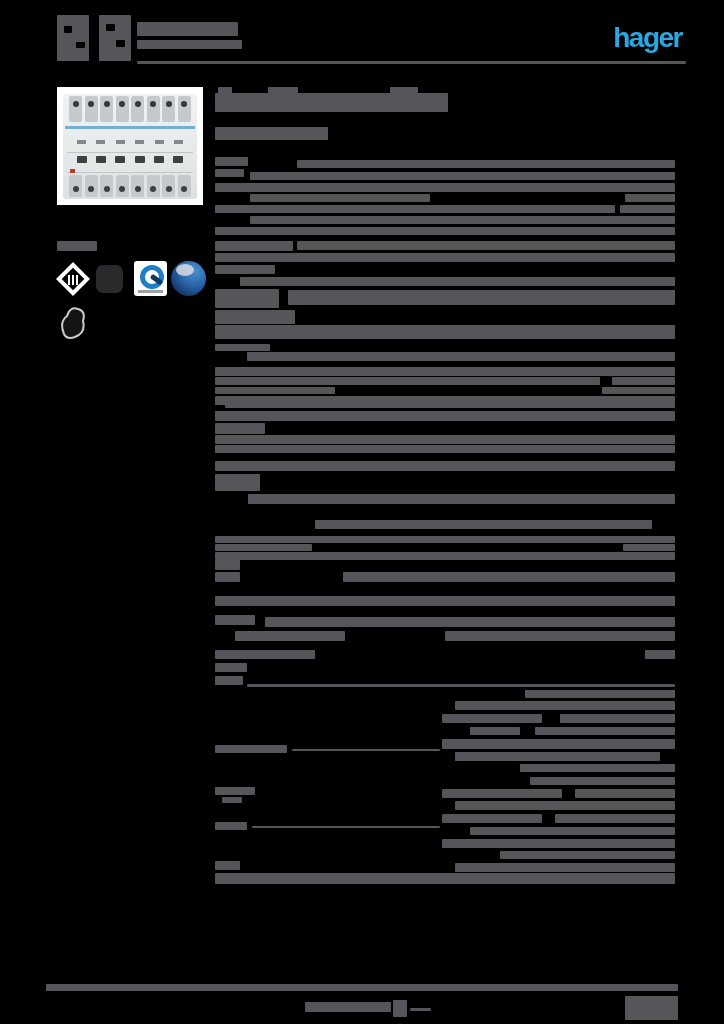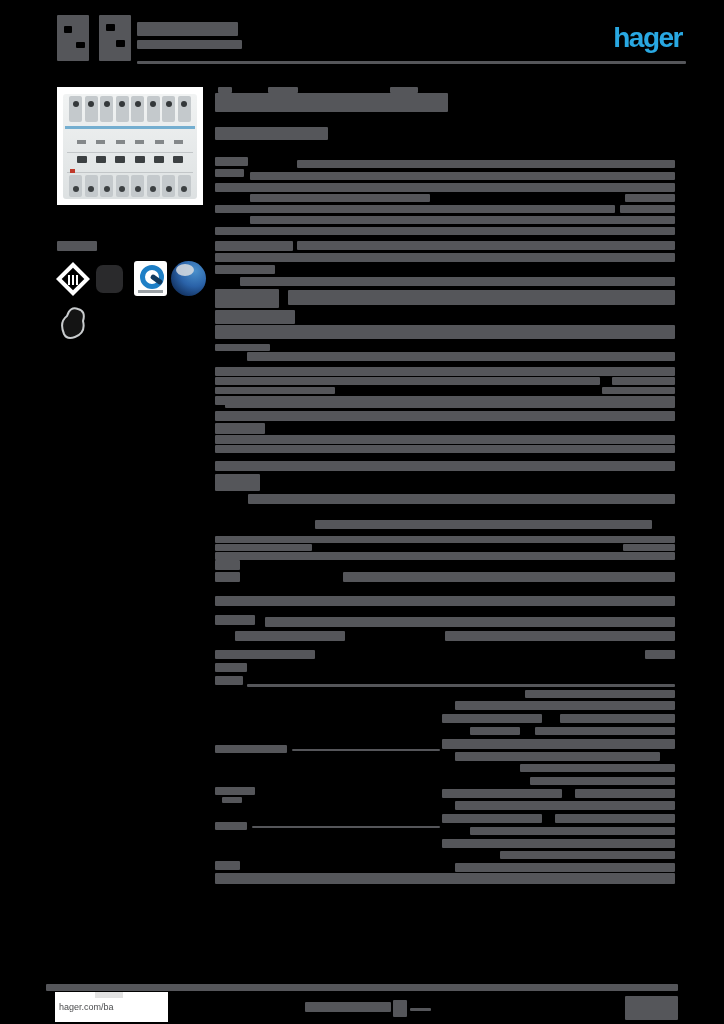--- a/index.html
+++ b/index.html
@@ -229,18 +229,14 @@
   </div>
   <div class="globe-logo">
     <div class="globe-cut"></div>
   </div>
   <div class="hand-symbol">
     <svg width="30" height="38" viewBox="0 0 30 38">
       <path d="M7 31 Q2 19 10 13 Q13 3 21 6 Q29 8 26 18 Q29 30 18 34 Q10 37 7 31 Z" fill="#141414" stroke="#c9ccce" stroke-width="2"></path>
     </svg>
   </div>
 
-  <div class="footer-link-box">
-    <div class="smudge"></div>
-    <span>hager.com/ba</span>
-  </div>
 
 </div>
 
 </body></html>

